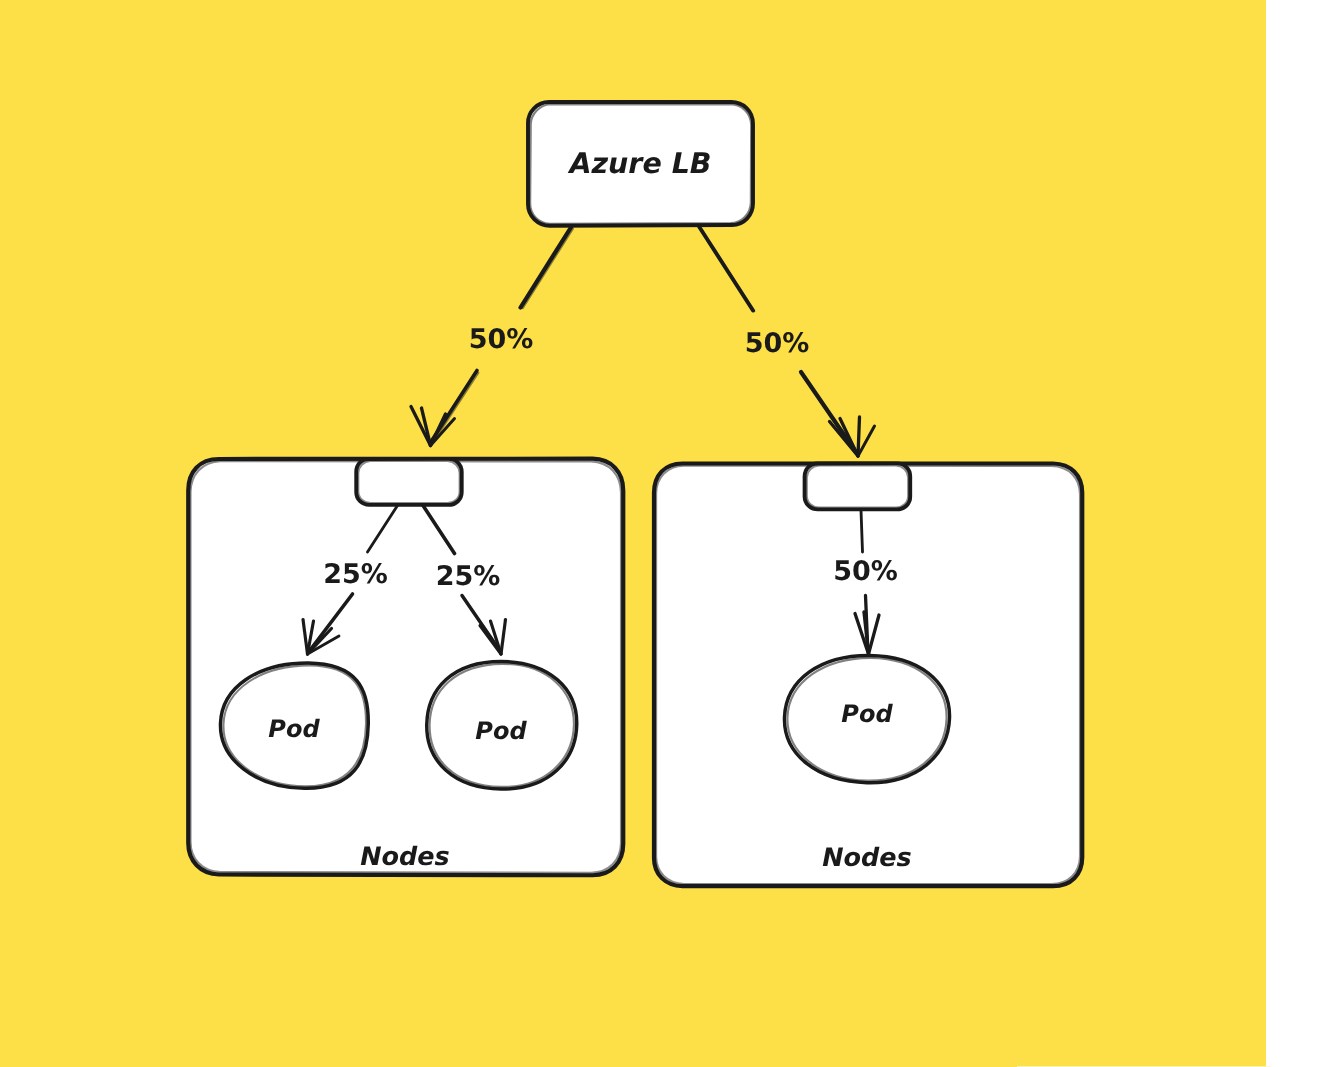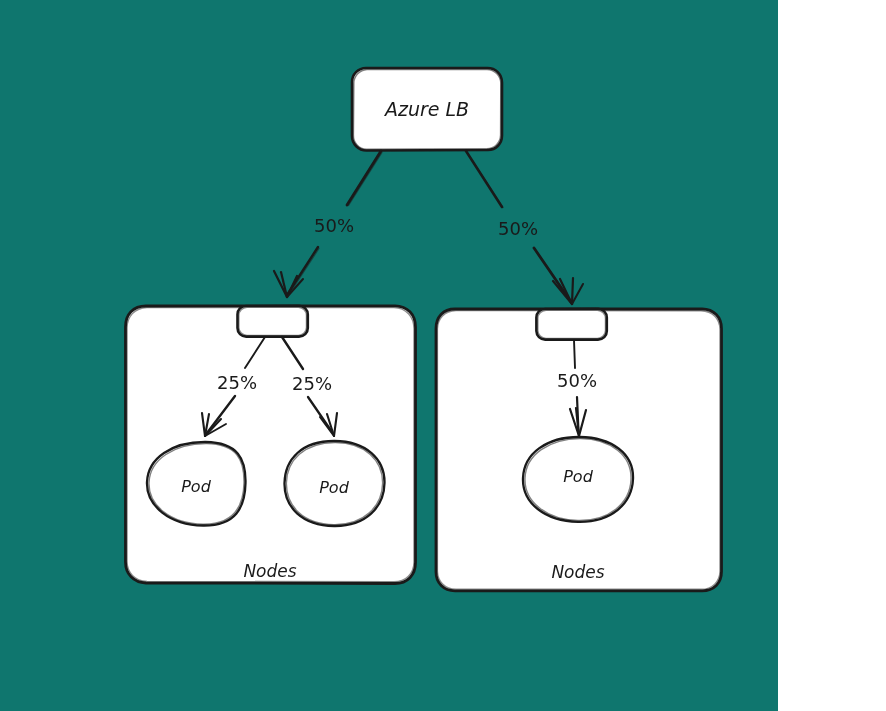--- a/index.html
+++ b/index.html
@@ -9,23 +9,24 @@
     background: #ffffff;
   }
   body {
     width: 886px;
     height: 711px;
     overflow: hidden;
     font-family: "DejaVu Sans", sans-serif;
   }
   #canvas {
     position: relative;
-    width: 778px;
+    width: 844px;
     height: 711px;
-    background: #0f766e;
+    background: #fde047;
+    font-weight: bold;
   }
   svg#diagram {
     position: absolute;
     top: 0;
     left: 0;
     width: 886px;
     height: 711px;
   }
   .sketch-stroke {
     fill: none;

